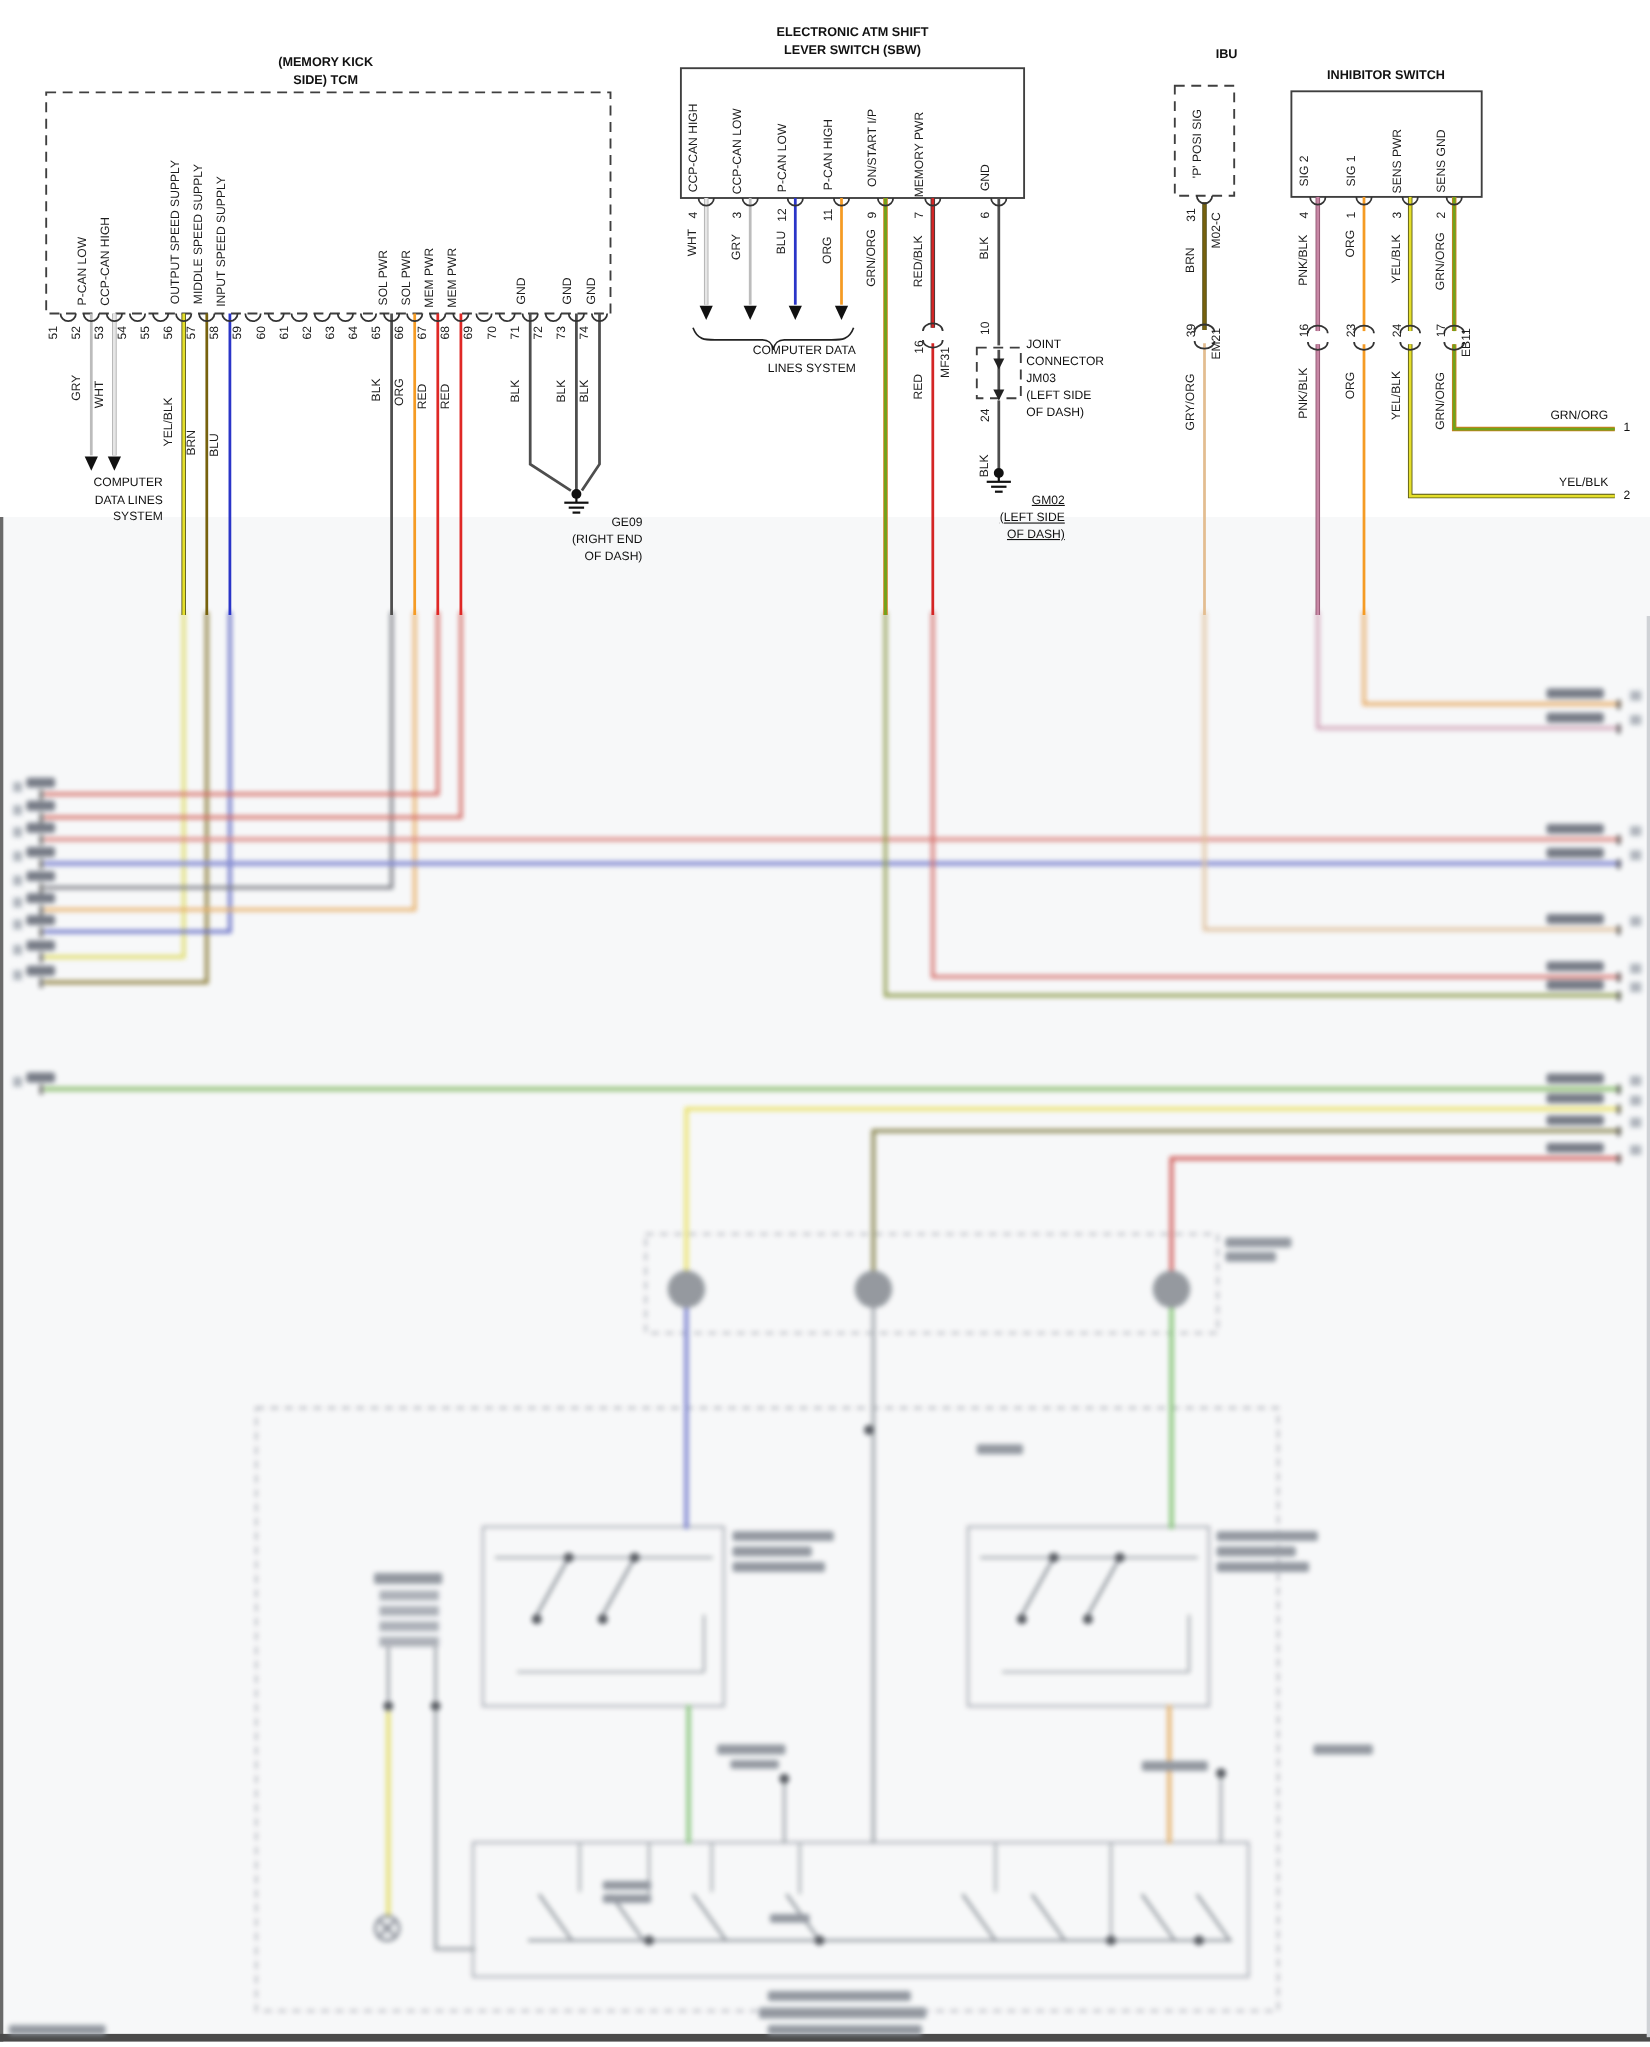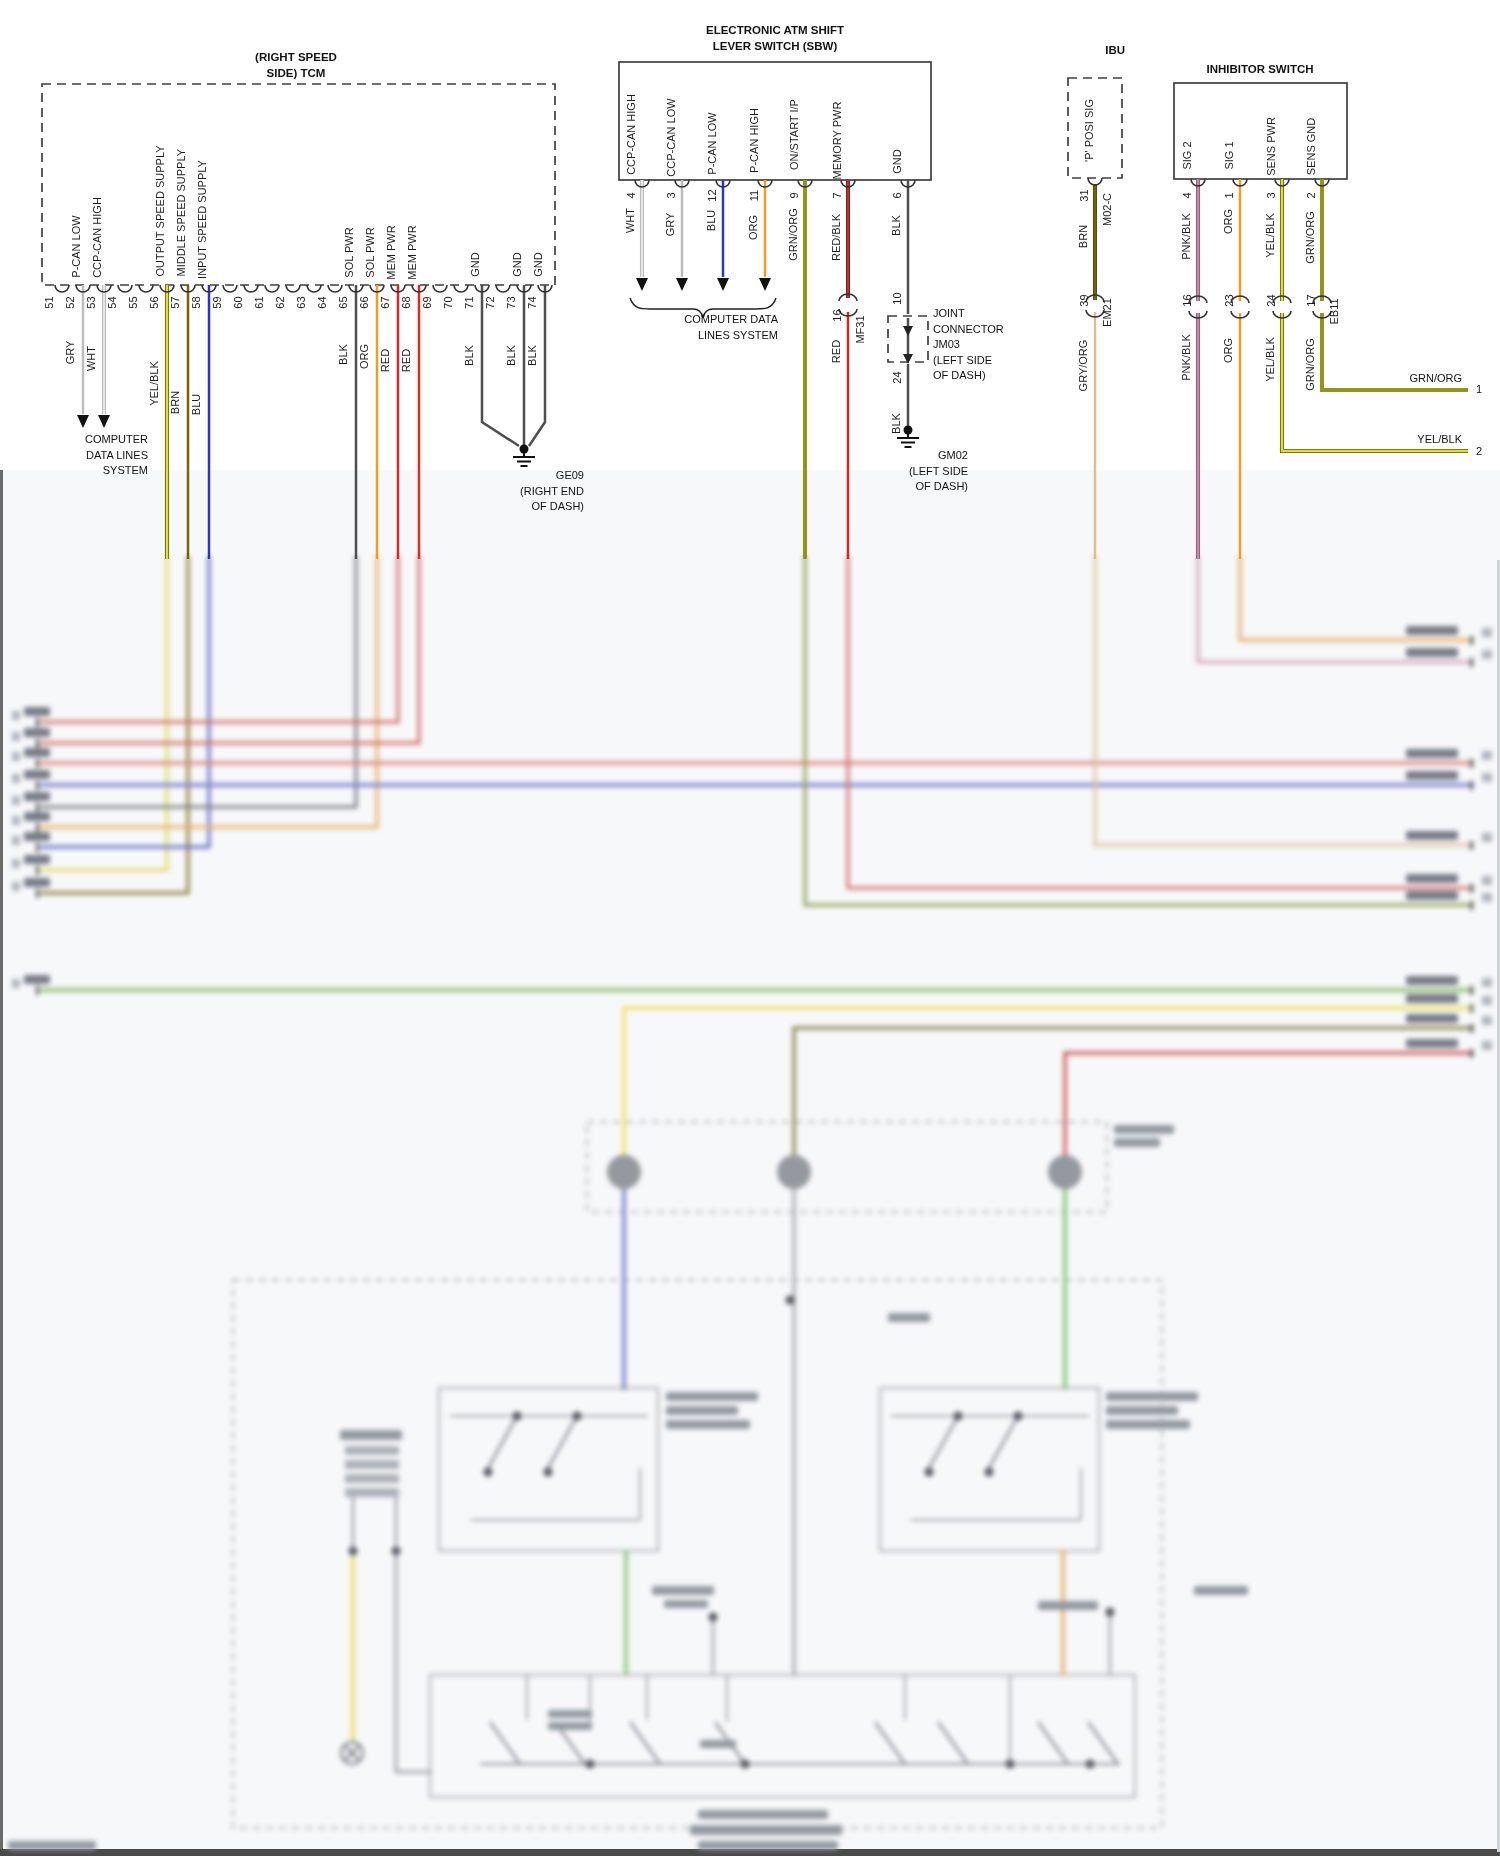--- a/index.html
+++ b/index.html
@@ -13,21 +13,21 @@
   .note{position:absolute;font-size:11px;color:#111;line-height:15.5px;white-space:nowrap;}
   .ctr{text-align:right;}
   .rgt{text-align:right;}
   #tcm-title{left:196px;top:49px;width:200px;}
   #sbw-title{left:675px;top:22px;width:200px;}
   #ibu-title{left:1065px;top:42px;width:60px;text-align:right;}
   #inh-title{left:1160px;top:61px;width:200px;}
   #cdl-left{left:38px;top:432px;width:110px;}
   #cdl-mid{left:628px;top:312px;width:150px;}
   #ge09{left:464px;top:468px;width:120px;}
-  #gm02{left:848px;top:448px;width:120px;}
+  #gm02{left:848px;top:448px;width:120px;text-decoration:underline;}
   #jm03-note{left:933px;top:306px;}
   #exit1-label{left:1342px;top:371px;width:120px;}
   #exit1-num{left:1476px;top:382px;}
   #exit2-label{left:1342px;top:432px;width:120px;}
   #exit2-num{left:1476px;top:444px;}
 </style>
 </head>
 <body>
 
 <div id="stage">
@@ -322,21 +322,21 @@
         <line x1="520.5" y1="466" x2="527.5" y2="466" stroke="#111" stroke-width="2"></line>
         <circle cx="908" cy="430" r="4.5" fill="#111"></circle>
         <line x1="908" y1="430" x2="908" y2="438" stroke="#111" stroke-width="2"></line>
         <line x1="897" y1="438" x2="919" y2="438" stroke="#111" stroke-width="2"></line>
         <line x1="901" y1="442.5" x2="915" y2="442.5" stroke="#111" stroke-width="2"></line>
         <line x1="904.5" y1="447" x2="911.5" y2="447" stroke="#111" stroke-width="2"></line>
       </g>
     </svg>
 
   <div class="ttl" id="tcm-title">
-    <div>(RIGHT SPEED</div>
+    <div>(MEMORY KICK</div>
     <div>SIDE) TCM</div>
   </div>
   <div class="ttl" id="sbw-title">
     <div>ELECTRONIC ATM SHIFT</div>
     <div>LEVER SWITCH (SBW)</div>
   </div>
   <div class="ttl" id="ibu-title">IBU</div>
   <div class="ttl" id="inh-title">INHIBITOR SWITCH</div>
 
   <div class="note ctr" id="cdl-left">

